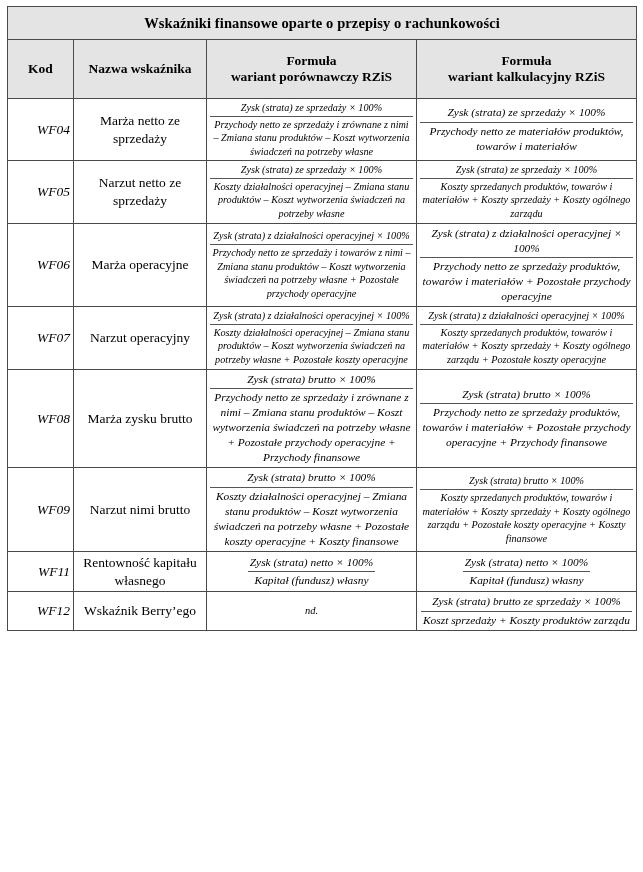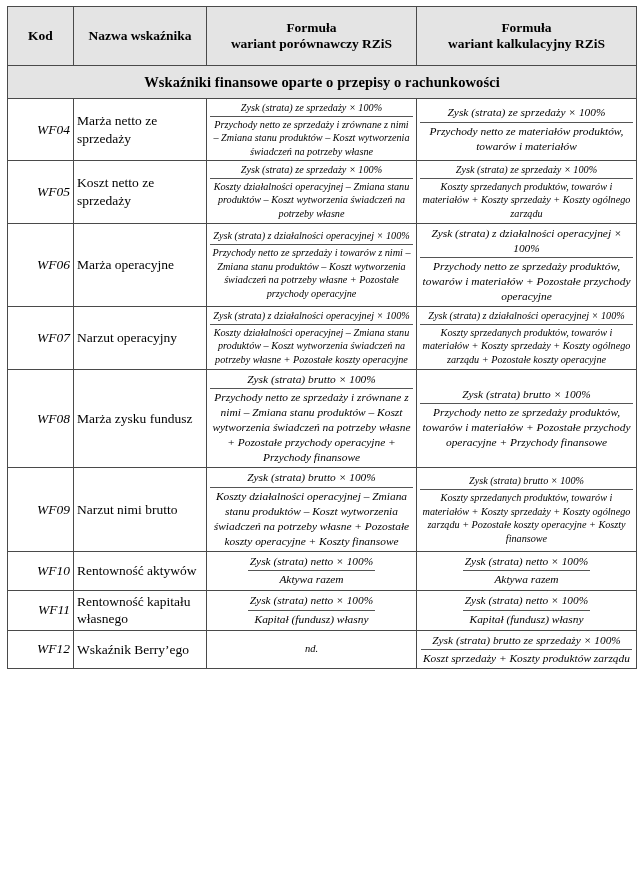--- a/index.html
+++ b/index.html
@@ -56,21 +56,21 @@
   }
   .head-cell .l2 { display: block; }
 
   
   .code-cell {
     text-align: right;
     font-size: 13.5px;
     font-style: italic;
   }
   .name-cell {
-    text-align: left;
+    text-align: center;
     font-size: 13.5px;
     line-height: 1.3;
     padding-left: 7px;
   }
   .formula-cell {
     text-align: center;
     font-style: italic;
     font-size: 10.2px;
     line-height: 1.33;
     padding: 3px 5px;
@@ -102,56 +102,56 @@
   <table class="fin">
     <colgroup>
       <col class="c-code">
       <col class="c-name">
       <col class="c-por">
       <col class="c-kal">
     </colgroup>
     <tbody>
 
       <tr>
+        <td class="title-cell" colspan="4">Wskaźniki finansowe oparte o przepisy o rachunkowości</td>
+      </tr>
+
+      <tr>
         <td class="head-cell">Kod</td>
         <td class="head-cell">Nazwa wskaźnika</td>
         <td class="head-cell">
           <span class="l2">Formuła</span>
           <span class="l2">wariant porównawczy RZiS</span>
         </td>
         <td class="head-cell">
           <span class="l2">Formuła</span>
           <span class="l2">wariant kalkulacyjny RZiS</span>
         </td>
       </tr>
 
       <tr>
-        <td class="title-cell" colspan="4">Wskaźniki finansowe oparte o przepisy o rachunkowości</td>
-      </tr>
-
-      <tr>
         <td class="code-cell">WF04</td>
         <td class="name-cell">Marża netto ze sprzedaży</td>
         <td class="formula-cell">
           <span class="frac">
             <span class="num">Zysk (strata) ze sprzedaży × 100%</span>
             <span class="den">Przychody netto ze sprzedaży i zrównane z nimi – Zmiana stanu produktów – Koszt wytworzenia świadczeń na potrzeby własne</span>
           </span>
         </td>
         <td class="formula-cell big">
           <span class="frac">
             <span class="num">Zysk (strata) ze sprzedaży × 100%</span>
             <span class="den">Przychody netto ze materiałów produktów, towarów i materiałów</span>
           </span>
         </td>
       </tr>
 
       <tr>
         <td class="code-cell">WF05</td>
-        <td class="name-cell">Koszt netto ze sprzedaży</td>
+        <td class="name-cell">Narzut netto ze sprzedaży</td>
         <td class="formula-cell">
           <span class="frac">
             <span class="num">Zysk (strata) ze sprzedaży × 100%</span>
             <span class="den">Koszty działalności operacyjnej – Zmiana stanu produktów – Koszt wytworzenia świadczeń na potrzeby własne</span>
           </span>
         </td>
         <td class="formula-cell">
           <span class="frac">
             <span class="num">Zysk (strata) ze sprzedaży × 100%</span>
             <span class="den">Koszty sprzedanych produktów, towarów i materiałów + Koszty sprzedaży + Koszty ogólnego zarządu</span>
@@ -188,21 +188,21 @@
         <td class="formula-cell">
           <span class="frac">
             <span class="num">Zysk (strata) z działalności operacyjnej × 100%</span>
             <span class="den">Koszty sprzedanych produktów, towarów i materiałów + Koszty sprzedaży + Koszty ogólnego zarządu + Pozostałe koszty operacyjne</span>
           </span>
         </td>
       </tr>
 
       <tr>
         <td class="code-cell">WF08</td>
-        <td class="name-cell">Marża zysku fundusz</td>
+        <td class="name-cell">Marża zysku brutto</td>
         <td class="formula-cell big">
           <span class="frac">
             <span class="num">Zysk (strata) brutto × 100%</span>
             <span class="den">Przychody netto ze sprzedaży i zrównane z nimi – Zmiana stanu produktów – Koszt wytworzenia świadczeń na potrzeby własne + Pozostałe przychody operacyjne + Przychody finansowe</span>
           </span>
         </td>
         <td class="formula-cell big">
           <span class="frac">
             <span class="num">Zysk (strata) brutto × 100%</span>
             <span class="den">Przychody netto ze sprzedaży produktów, towarów i materiałów + Pozostałe przychody operacyjne + Przychody finansowe</span>
@@ -220,36 +220,20 @@
           </span>
         </td>
         <td class="formula-cell">
           <span class="frac">
             <span class="num">Zysk (strata) brutto × 100%</span>
             <span class="den">Koszty sprzedanych produktów, towarów i materiałów + Koszty sprzedaży + Koszty ogólnego zarządu + Pozostałe koszty operacyjne + Koszty finansowe</span>
           </span>
         </td>
       </tr>
 
-      <tr>
-        <td class="code-cell">WF10</td>
-        <td class="name-cell">Rentowność aktywów</td>
-        <td class="formula-cell big">
-          <span class="frac">
-            <span class="num nowrapline">Zysk (strata) netto × 100%</span>
-            <span class="den">Aktywa razem</span>
-          </span>
-        </td>
-        <td class="formula-cell big">
-          <span class="frac">
-            <span class="num nowrapline">Zysk (strata) netto × 100%</span>
-            <span class="den">Aktywa razem</span>
-          </span>
-        </td>
-      </tr>
 
       <tr>
         <td class="code-cell">WF11</td>
         <td class="name-cell">Rentowność kapitału własnego</td>
         <td class="formula-cell big">
           <span class="frac">
             <span class="num nowrapline">Zysk (strata) netto × 100%</span>
             <span class="den">Kapitał (fundusz) własny</span>
           </span>
         </td>

